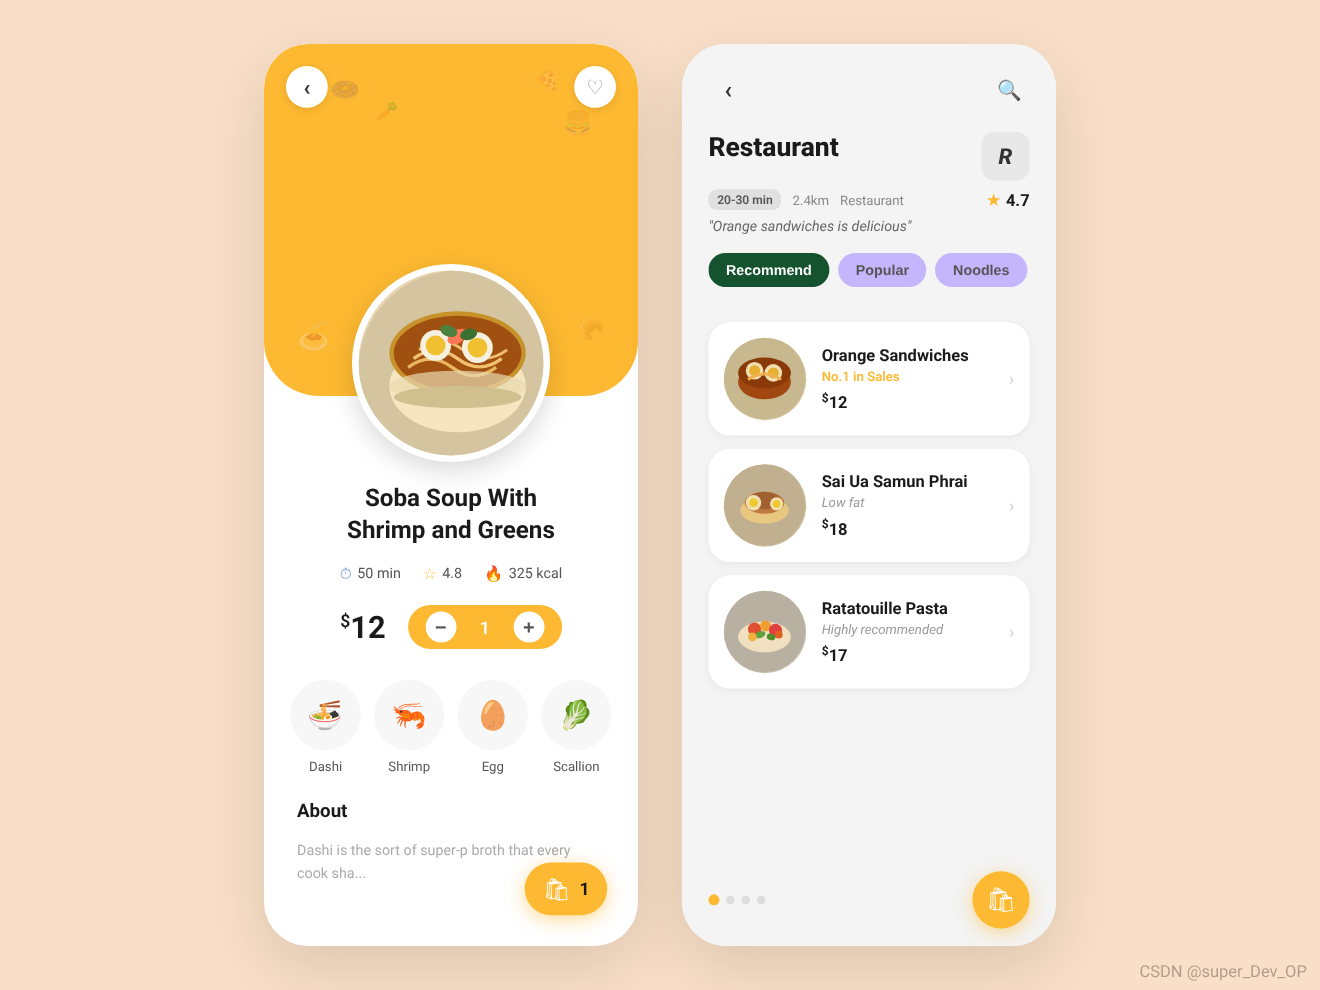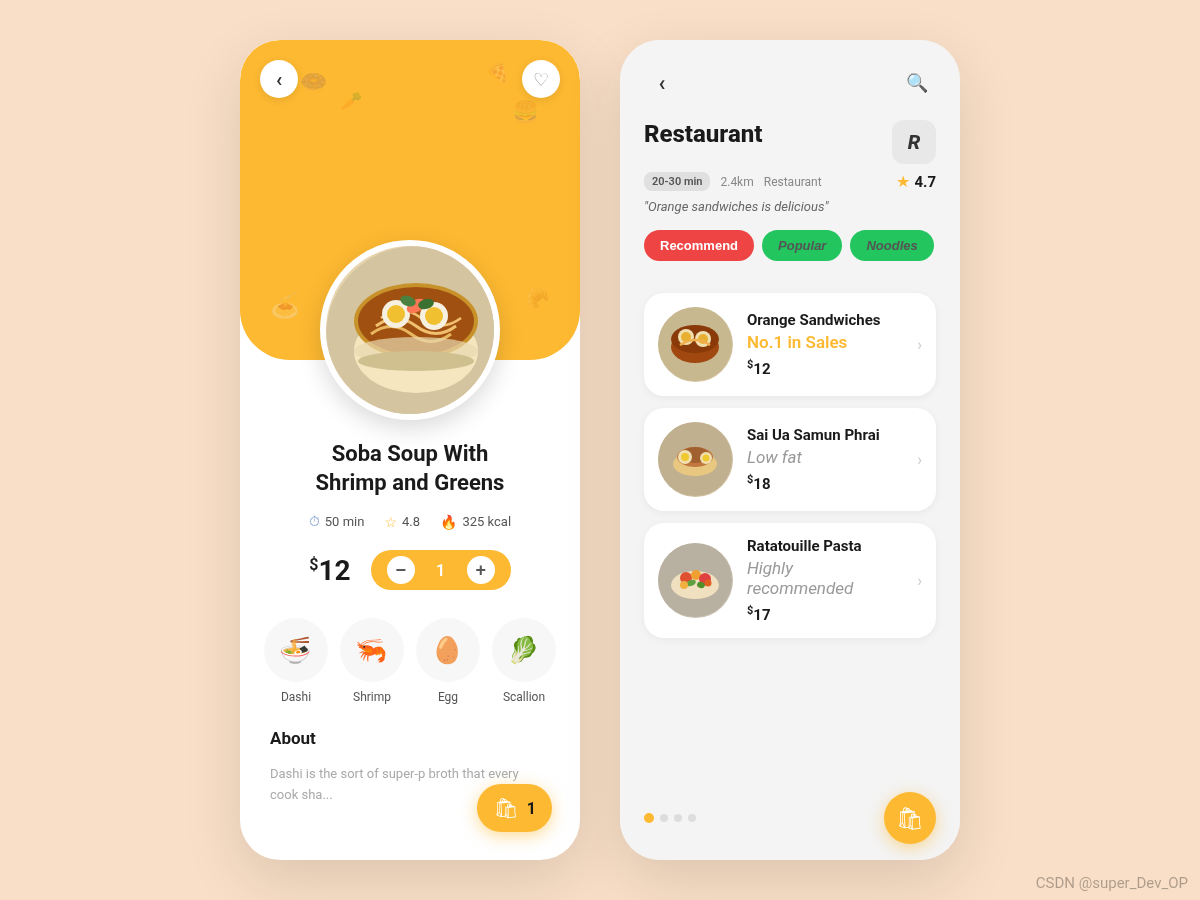--- a/index.html
+++ b/index.html
@@ -298,28 +298,27 @@
     .cat-tab {
       padding: 8px 16px;
       border-radius: 20px;
       font-size: 13px;
       font-weight: 600;
       cursor: pointer;
       white-space: nowrap;
       border: none;
     }
     .cat-tab.active {
-      background: #ef4444;
+      background: #14532d;
       color: white;
       text-align: right;
     }
     .cat-tab.inactive {
-      background: #22c55e;
+      background: #c4b5fd;
       color: #555;
-      font-style: italic;
     }
     .menu-list {
       flex: 1;
       overflow-y: auto;
       padding: 12px 24px;
       display: flex;
       flex-direction: column;
       gap: 12px;
     }
     .menu-item-card {
@@ -346,21 +345,21 @@
     .menu-item-info {
       flex: 1;
     }
     .menu-item-name {
       font-size: 15px;
       font-weight: 700;
       color: #1a1a1a;
       margin-bottom: 3px;
     }
     .menu-item-sub {
-      font-size: 17px;
+      font-size: 12px;
       margin-bottom: 6px;
     }
     .sub-orange { color: #FDB931; font-weight: 600; }
     .sub-gray { color: #999; font-style: italic; }
     .menu-item-price {
       font-size: 15px;
       font-weight: 700;
       color: #1a1a1a;
     }
     .menu-item-price sup {

